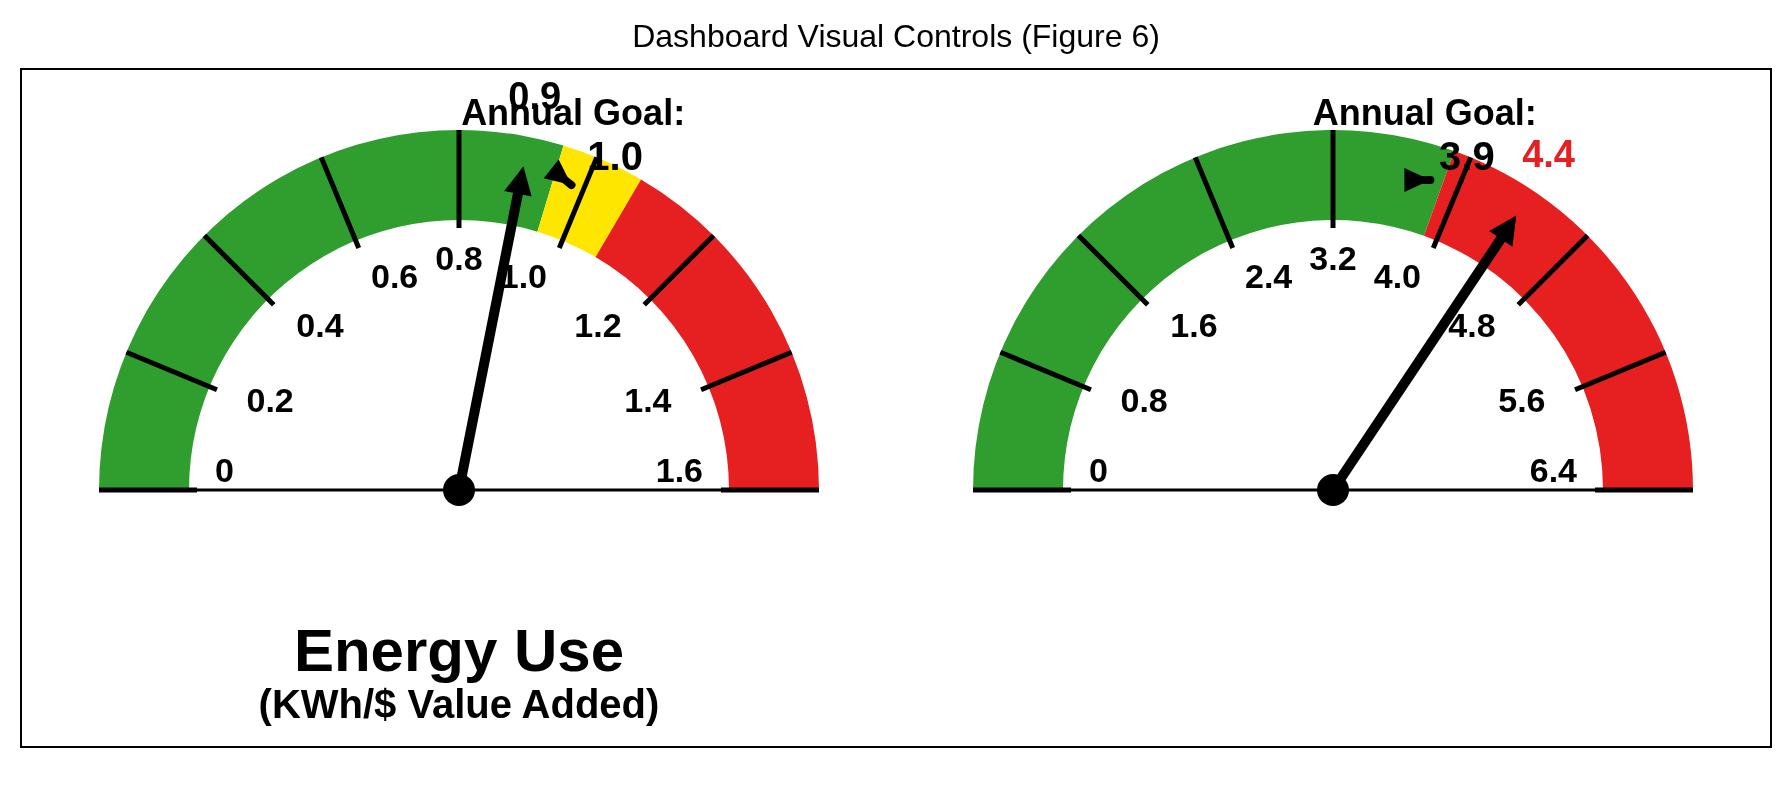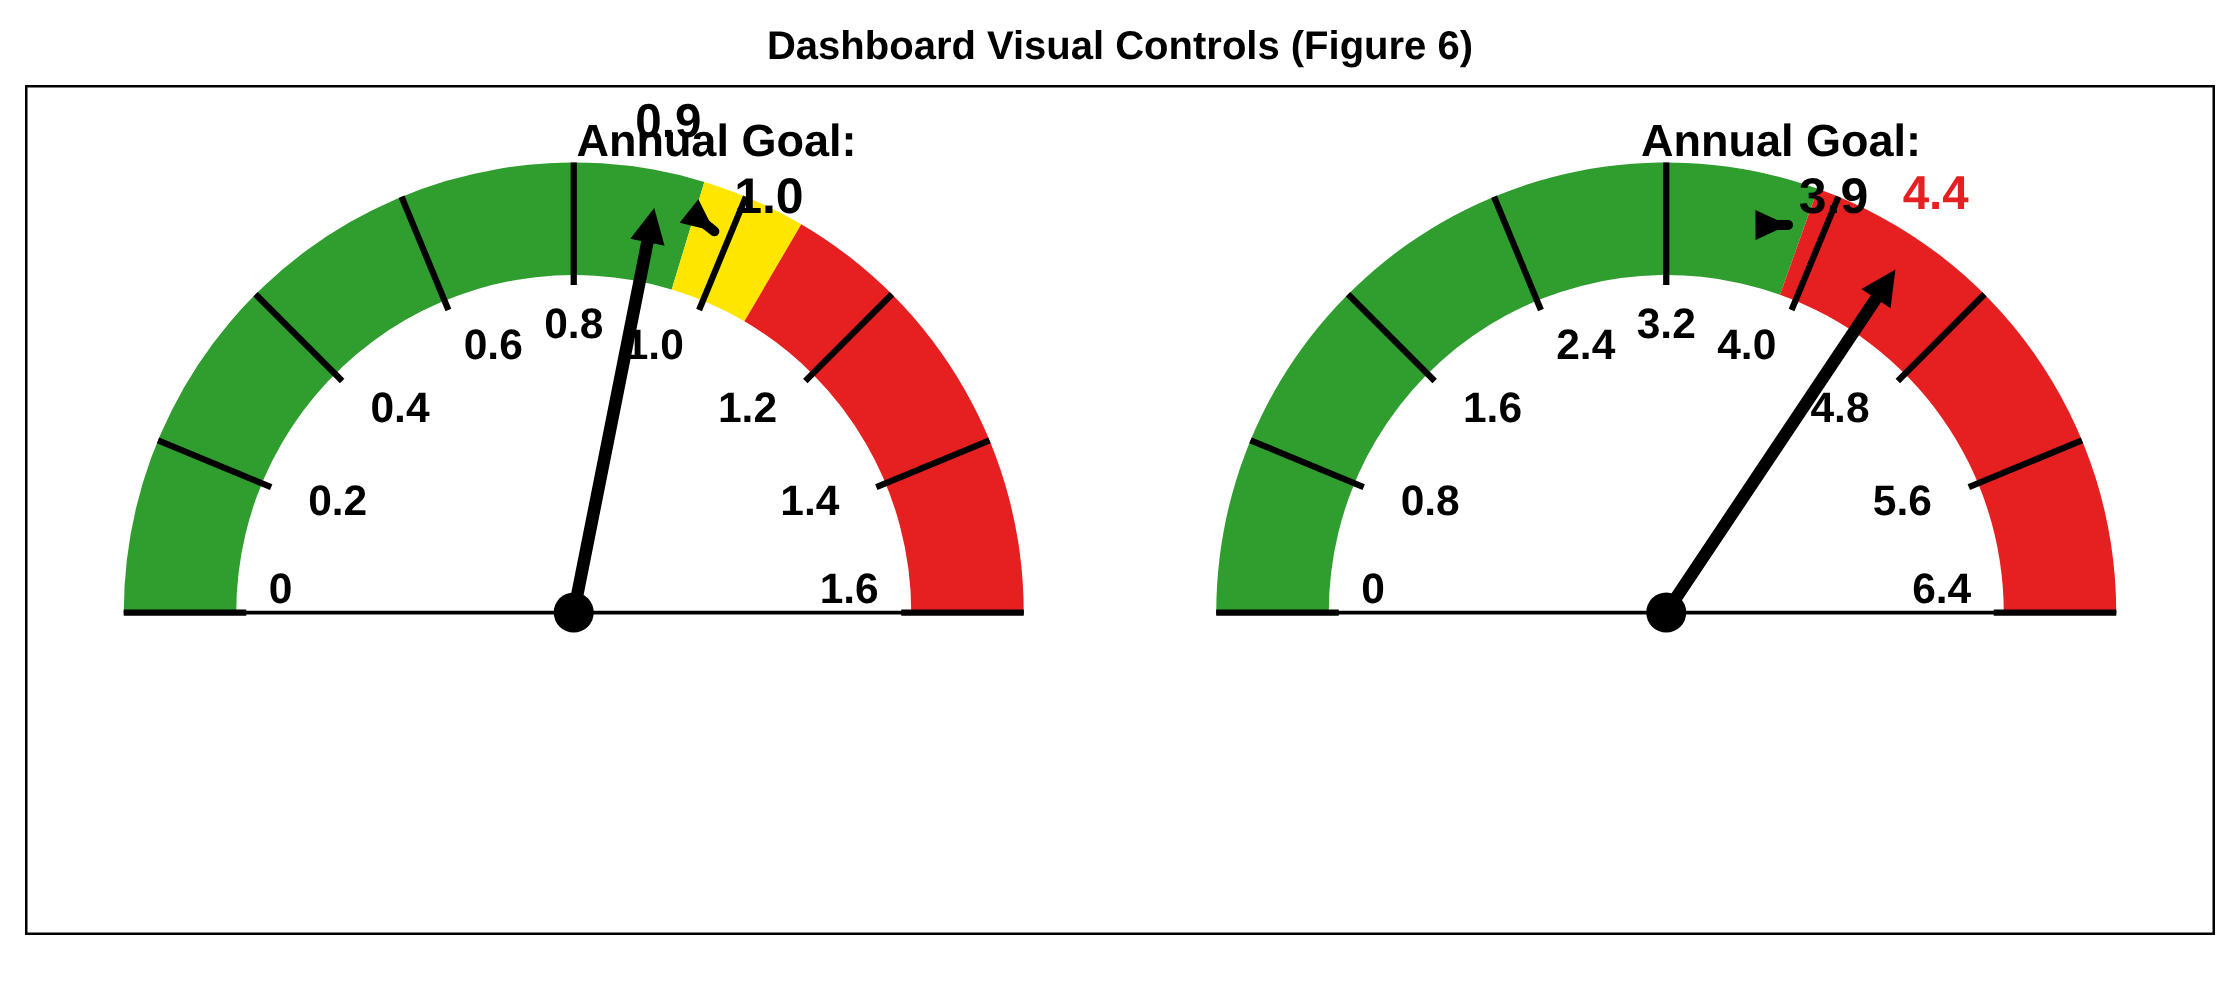--- a/index.html
+++ b/index.html
@@ -9,21 +9,21 @@
     font-family: Arial, Helvetica, sans-serif;
   }
   .page {
     width: 1792px;
     height: 788px;
     position: relative;
     box-sizing: border-box;
   }
   .figure-title {
     text-align: center;
-    font-weight: 700;
+    font-weight: 400;
     font-size: 32px;
     padding-top: 18px;
     padding-bottom: 10px;
   }
   .frame {
     position: absolute;
     left: 20px;
     right: 20px;
     top: 68px;
     bottom: 40px;
@@ -96,20 +96,24 @@
             <text x="654" y="412" text-anchor="end" font-family="Arial" font-weight="800" font-size="34" fill="#000">1.6</text>
             <line x1="410" y1="420" x2="468.91727724887073" y2="123.8028453182244" stroke="#000" stroke-width="10" stroke-linecap="round"></line>
             <polygon points="474.3798062653224,96.34085746693398 482.64827117451597,126.53410982645019 455.1862833232255,121.07158080999861" fill="#000"></polygon>
             <circle cx="410" cy="420" r="16" fill="#000"></circle>
             <text x="485.6950449422578" y="39.455311203546614" text-anchor="middle" font-family="Arial" font-weight="800" font-size="38" fill="#000000">0.9</text>
             <text x="636.1361873971965" y="55" text-anchor="end" font-family="Arial" font-weight="800" font-size="36" fill="#000">Annual Goal:</text>
             <text x="566.1361873971965" y="100" text-anchor="middle" font-family="Arial" font-weight="800" font-size="40" fill="#000">1.0</text>
             <line x1="516.1361873971965" y1="110" x2="522.4880435501851" y2="115.08781582519265" stroke="#000" stroke-width="8" stroke-linecap="round"></line>
             <polygon points="522.4880435501851,115.08781582519265 494.693293238398,108.19928513241005 509.69735572875294,89.46754445553957" fill="#000"></polygon>
           </svg>
+        <div class="gauge-caption">
+          <div class="title-line">Energy Use</div>
+          <div class="unit-line">(KWh/$ Value Added)</div>
+        </div>
       </div>
       <div class="gauge-cell">
         <svg id="gauge-svg-1" class="gauge-svg" width="820" height="460" viewBox="0 0 820 460">
             <path d="M 50 419.99999999999994 A 360 360 0 0 1 531.2803472211992 81.04413653411251 L 500.9602604158994 165.78310240058437 A 270 270 0 0 0 140 419.99999999999994 Z" fill="#2f9e2f" stroke="none"></path>
             <path d="M 531.2803472211992 81.04413653411251 A 360 360 0 0 1 770 420 L 680 420 A 270 270 0 0 0 500.9602604158994 165.78310240058437 Z" fill="#e62020" stroke="none"></path>
             <line x1="50" y1="420" x2="770" y2="420" stroke="#000" stroke-width="3"></line>
             <line x1="50" y1="419.99999999999994" x2="148" y2="419.99999999999994" stroke="#000" stroke-width="5"></line>
             <text x="166" y="412" text-anchor="start" font-family="Arial" font-weight="800" font-size="34" fill="#000">0</text>
             <line x1="77.40336829593679" y1="282.2339643485676" x2="167.94356248204286" y2="319.73694072034647" stroke="#000" stroke-width="5"></line>
             <text x="197.50770752240405" y="341.98281055602934" text-anchor="start" font-family="Arial" font-weight="800" font-size="34" fill="#000">0.8</text>

